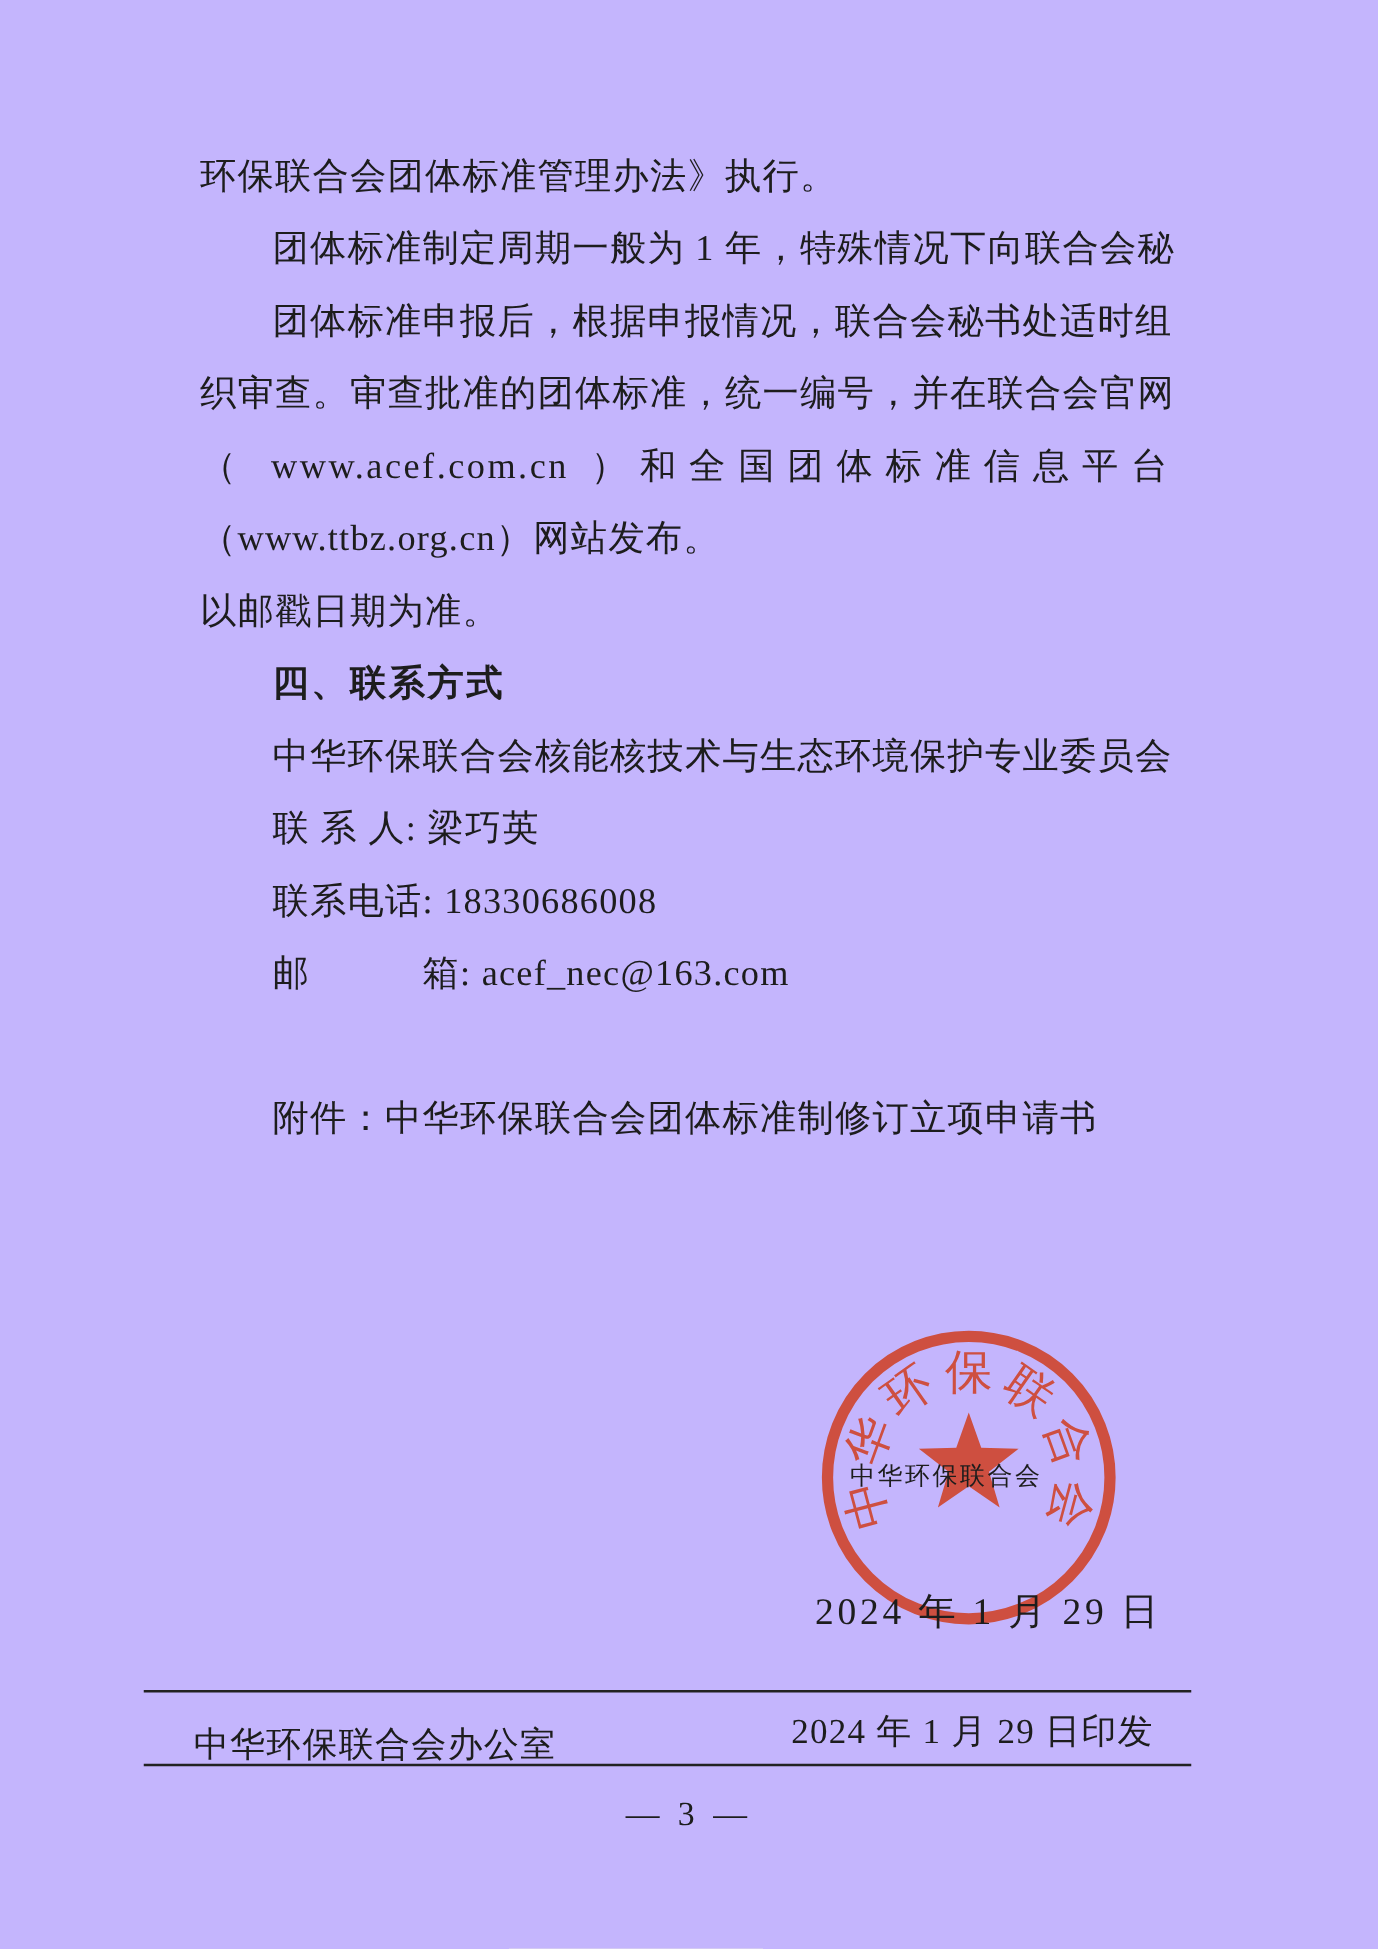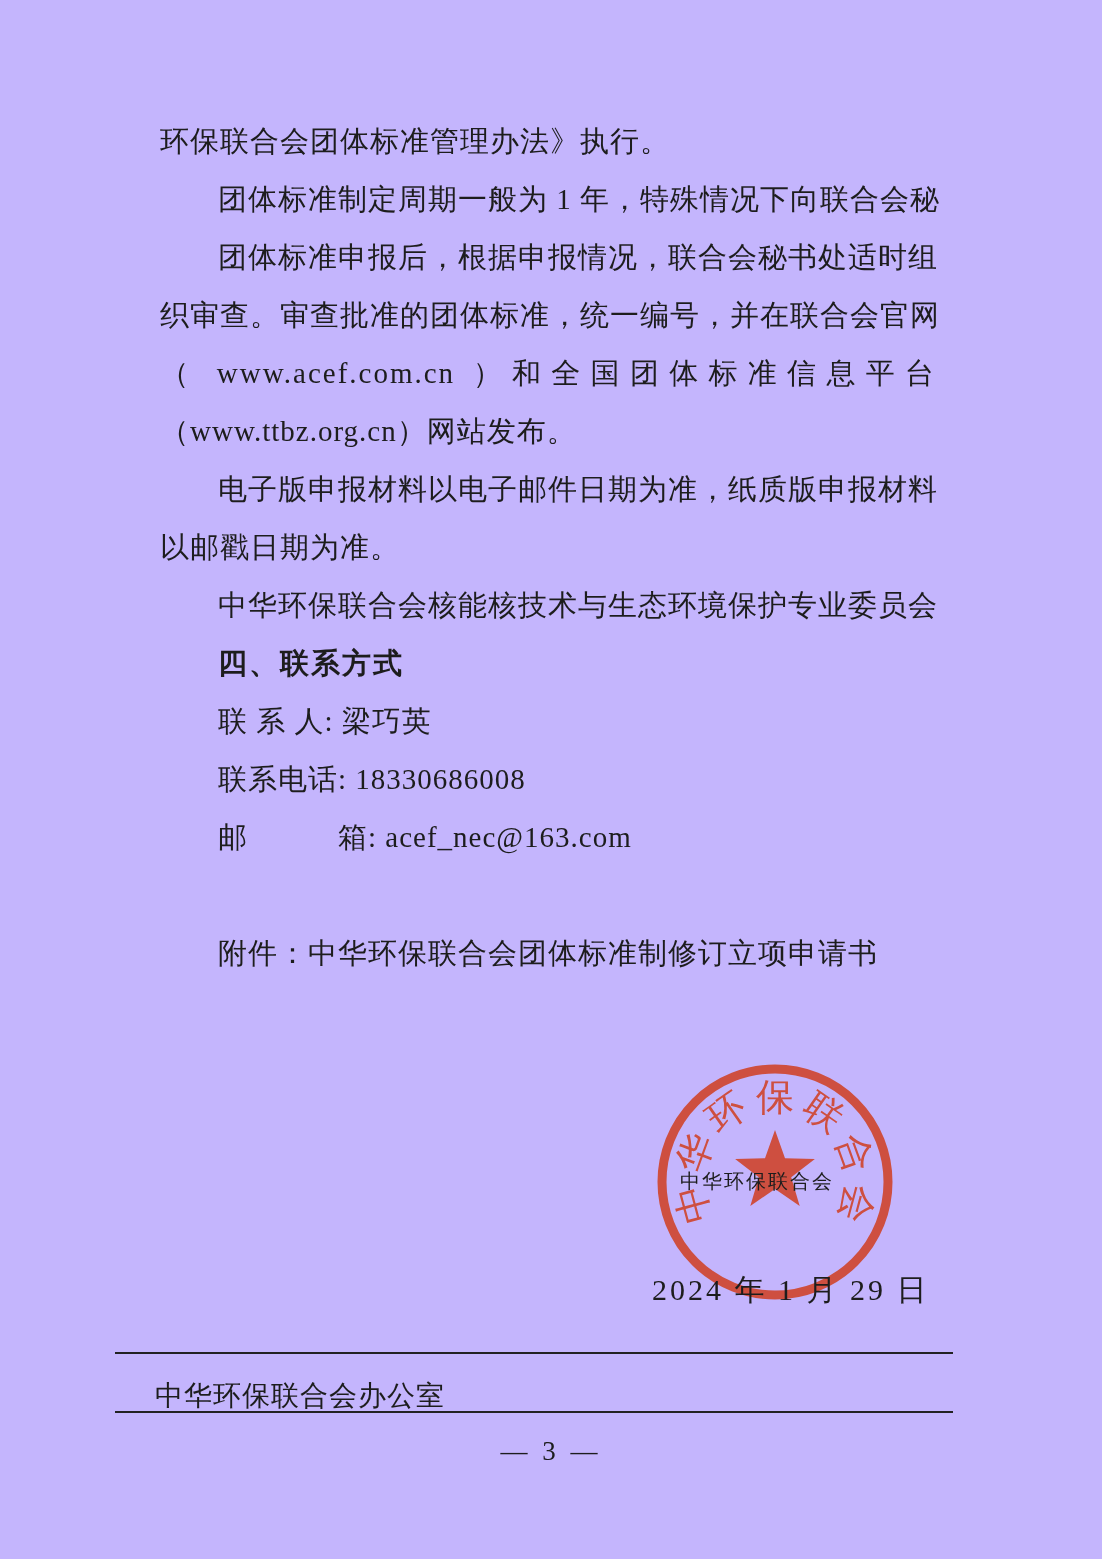--- a/index.html
+++ b/index.html
@@ -67,24 +67,23 @@
 
 <div class="page">
 
   <main class="body-text">
       <div class="line">环保联合会团体标准管理办法》执行。</div>
       <div class="line indent">团体标准制定周期一般为 1 年，特殊情况下向联合会秘</div>
       <div class="line indent">团体标准申报后，根据申报情况，联合会秘书处适时组</div>
       <div class="line">织审查。审查批准的团体标准，统一编号，并在联合会官网</div>
       <div class="line justify">（ www.acef.com.cn ）和全国团体标准信息平台</div>
       <div class="line">（www.ttbz.org.cn）网站发布。</div>
-      <div class="line indent">电子版申报材料以电子邮件日期为准，纸质版申报材料</div>
       <div class="line">以邮戳日期为准。</div>
+      <div class="line indent bold">四、联系方式</div>
       <div class="line indent">中华环保联合会核能核技术与生态环境保护专业委员会</div>
-      <div class="line indent bold">四、联系方式</div>
       <div class="line indent">联 系 人: 梁巧英</div>
       <div class="line indent">联系电话: 18330686008</div>
       <div class="line indent">邮　　　箱: acef_nec@163.com</div>
       <div class="line blank">&nbsp;</div>
       <div class="line indent">附件：中华环保联合会团体标准制修订立项申请书</div>
     </main>
 
   <div class="seal">
     <svg viewBox="0 0 244 244" xmlns="http://www.w3.org/2000/svg">
         <circle cx="122" cy="122" r="113" fill="none" stroke="#cf4730" stroke-width="9"></circle>
@@ -112,18 +111,19 @@
         </g>
       </svg>
   </div>
 
   <div class="seal-org">中华环保联合会</div>
   <div class="seal-date">2024 年 1 月 29 日</div>
 
   <div class="rule top"></div>
   <div class="footer-row">
     <span class="footer-left">中华环保联合会办公室</span>
+    <span class="footer-right">2024 年 1 月 29 日印发</span>
   </div>
   <div class="rule bottom"></div>
 
   <div class="page-num">— 3 —</div>
 
 </div>
 
 </body></html>

